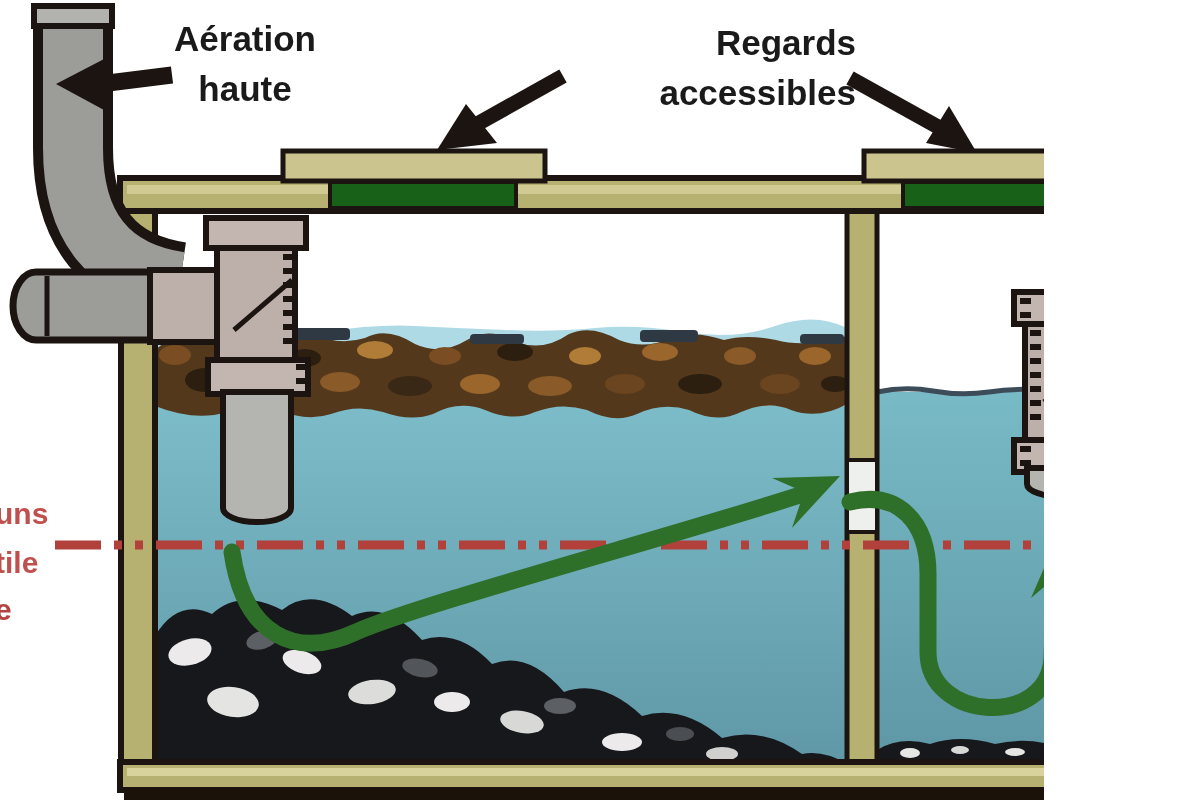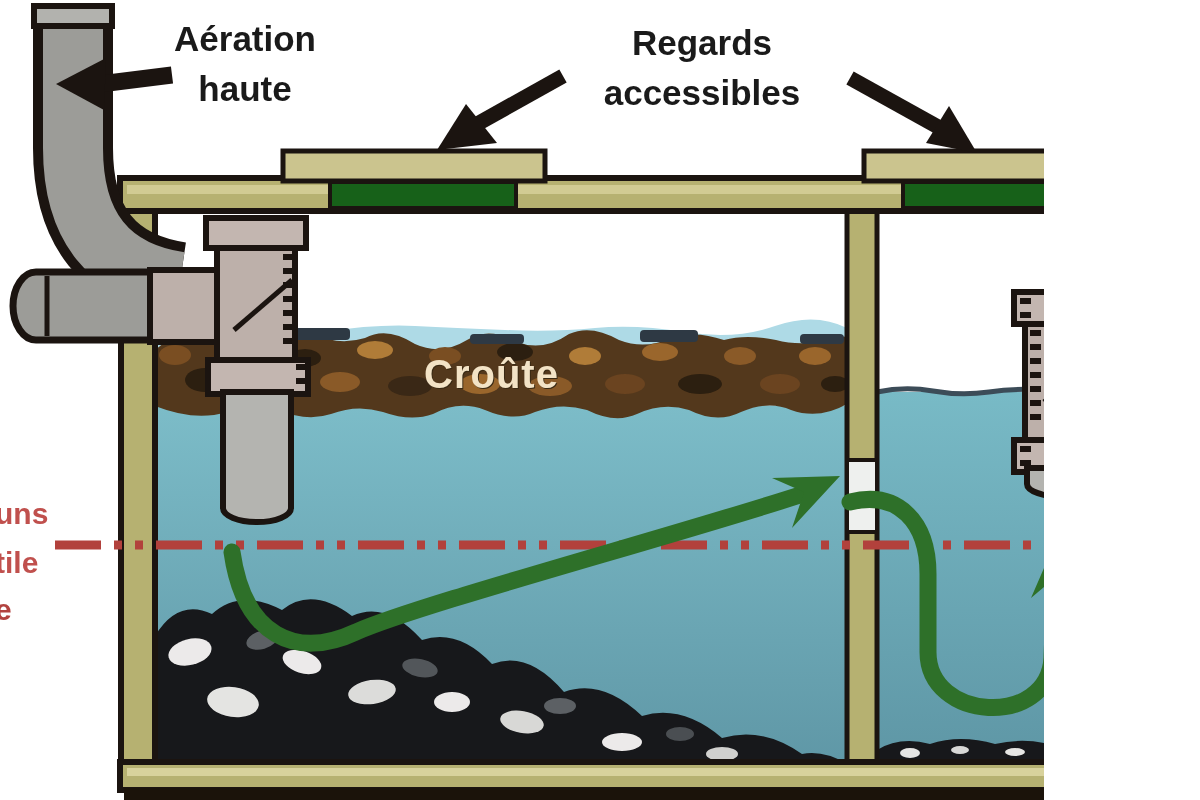--- a/index.html
+++ b/index.html
@@ -6,21 +6,21 @@
   #stage{
     position:relative;width:1044px;height:800px;overflow:hidden;background:#ffffff;
     font-family:"Liberation Sans","DejaVu Sans",sans-serif;
   }
   #diagram-svg{position:absolute;left:0;top:0;}
   .label{
     position:absolute;color:#1a1a1a;font-weight:bold;font-size:35px;line-height:1.42;
     text-align:center;white-space:pre-line;letter-spacing:0px;
   }
   .label-aeration{left:128px;top:14px;width:234px;}
-  .label-regards{left:548px;top:18px;width:308px;}
+  .label-regards{left:548px;top:18px;width:308px;text-align:right;}
   .label-croute{
     position:absolute;left:424px;top:352px;font-weight:bold;font-size:40px;
     letter-spacing:1px;text-shadow:1px 1px 0 #3a2a14;
   }
   .edge-frag{
     position:absolute;left:-5px;font-weight:bold;font-size:30px;letter-spacing:0px;
   }
   .frag-1{top:497px;}
   .frag-2{top:546px;}
   .frag-3{top:593px;}
@@ -218,18 +218,17 @@
   <g fill="#a08044" opacity="0.9">
     <polygon points="1200,318 1186,330 1200,344"></polygon>
     <polygon points="1200,438 1188,452 1200,466"></polygon>
   </g>
 </svg>
 
   <div class="label label-aeration">Aération
 haute</div>
   <div class="label label-regards">Regards
 accessibles</div>
-  <div class="label-croute" style="color:#f3e3c6;">Croûte</div>
 
   <div class="edge-frag frag-1" style="color:#c0504d;">uns</div>
   <div class="edge-frag frag-2" style="color:#c0504d;">tile</div>
   <div class="edge-frag frag-3" style="color:#b24340;">e</div>
 </div>
 
 </body></html>

